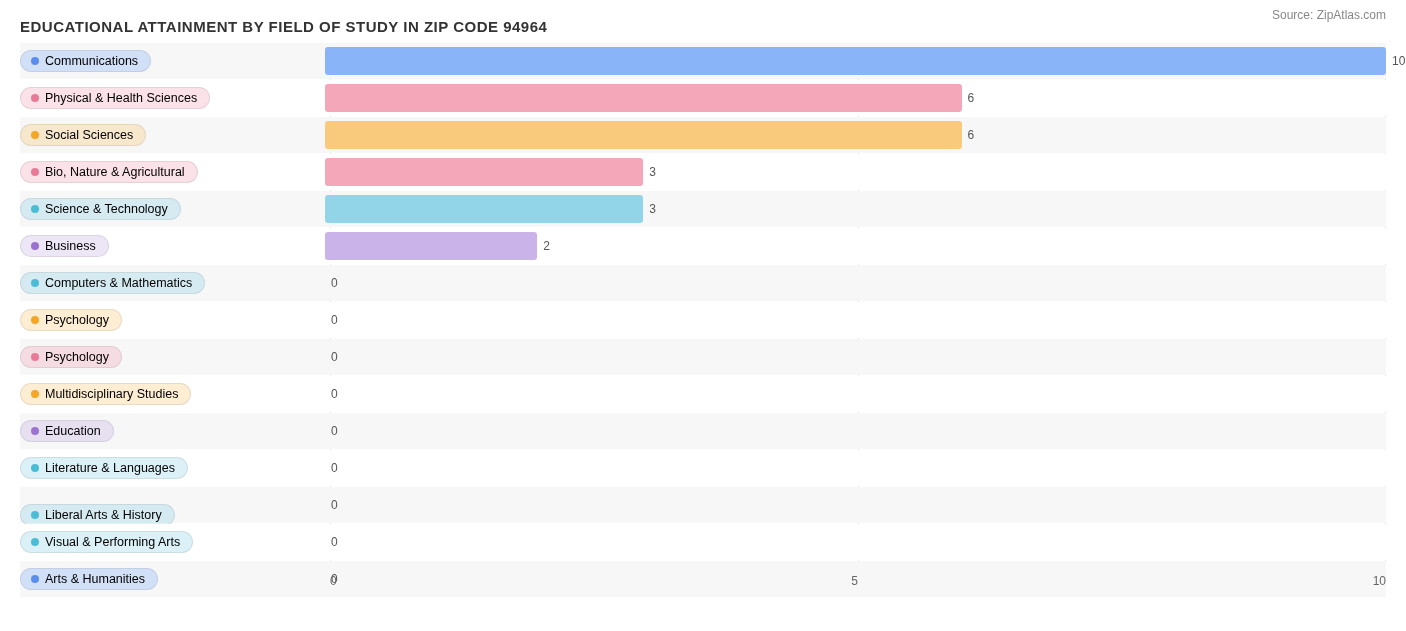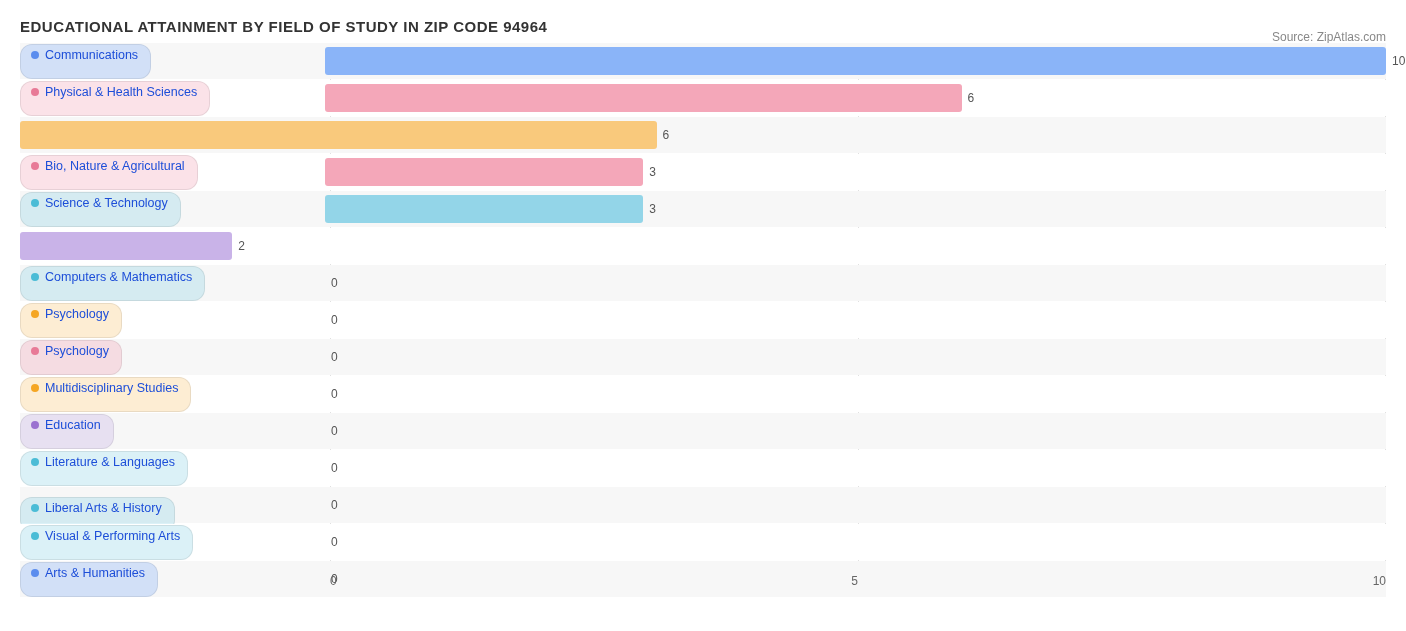--- a/index.html
+++ b/index.html
@@ -19,21 +19,21 @@
     .chart-title {
       font-size: 15px;
       font-weight: bold;
       letter-spacing: 0.5px;
       color: #333;
       text-transform: uppercase;
       margin-bottom: 4px;
     }
     .chart-source {
       position: absolute;
-      top: 30px;
+      top: 8px;
       right: 20px;
       font-size: 12px;
       color: #888;
     }
     .chart-area {
       position: relative;
       margin-top: 8px;
       width: 100%;
       height: 545px;
     }
@@ -71,23 +71,23 @@
     }
     .bar-label {
       width: 305px;
       min-width: 305px;
       display: flex;
       align-items: center;
       padding-right: 8px;
     }
     .bar-label-pill {
       border-radius: 12px;
-      padding: 3px 12px 16px 10px;
+      padding: 3px 12px 3px 10px;
       font-size: 12.5px;
-      color: #1d4ed8;
+      color: #000000;
       display: flex;
       align-items: center;
       gap: 6px;
       border: 1px solid rgba(0,0,0,0.08);
     }
     .bar-label-dot {
       width: 8px;
       height: 8px;
       border-radius: 50%;
       flex-shrink: 0;
@@ -164,20 +164,26 @@
               <div class="bar-label-dot" style="background: rgb(232, 122, 151);"></div>
               <span>Physical &amp; Health Sciences</span>
             </div>
           </div>
           <div class="bar-track">
             <div class="bar-fill" style="width: 636.6px; background: rgb(244, 167, 185);"></div>
             <span class="bar-value">6</span>
           </div>
         </div>
         <div class="bar-row">
+          <div class="bar-label">
+            <div class="bar-label-pill" style="background: rgba(249, 201, 124, 0.333);">
+              <div class="bar-label-dot" style="background: rgb(245, 166, 35);"></div>
+              <span>Social Sciences</span>
+            </div>
+          </div>
           <div class="bar-track">
             <div class="bar-fill" style="width: 636.6px; background: rgb(249, 201, 124);"></div>
             <span class="bar-value">6</span>
           </div>
         </div>
         <div class="bar-row">
           <div class="bar-label">
             <div class="bar-label-pill" style="background: rgba(244, 167, 185, 0.333);">
               <div class="bar-label-dot" style="background: rgb(232, 122, 151);"></div>
               <span>Bio, Nature &amp; Agricultural</span>
@@ -194,20 +200,26 @@
               <div class="bar-label-dot" style="background: rgb(75, 188, 214);"></div>
               <span>Science &amp; Technology</span>
             </div>
           </div>
           <div class="bar-track">
             <div class="bar-fill" style="width: 318.3px; background: rgb(147, 213, 232);"></div>
             <span class="bar-value">3</span>
           </div>
         </div>
         <div class="bar-row">
+          <div class="bar-label">
+            <div class="bar-label-pill" style="background: rgba(201, 179, 232, 0.333);">
+              <div class="bar-label-dot" style="background: rgb(155, 114, 208);"></div>
+              <span>Business</span>
+            </div>
+          </div>
           <div class="bar-track">
             <div class="bar-fill" style="width: 212.2px; background: rgb(201, 179, 232);"></div>
             <span class="bar-value">2</span>
           </div>
         </div>
         <div class="bar-row">
           <div class="bar-label">
             <div class="bar-label-pill" style="background: rgba(147, 213, 232, 0.333);">
               <div class="bar-label-dot" style="background: rgb(75, 188, 214);"></div>
               <span>Computers &amp; Mathematics</span>

